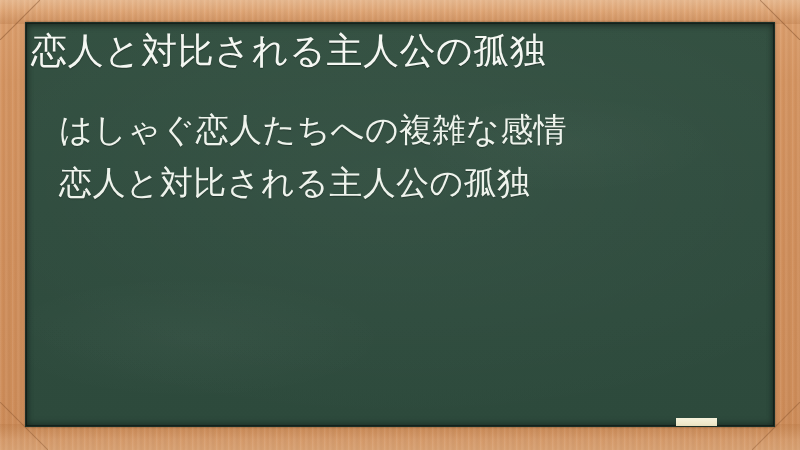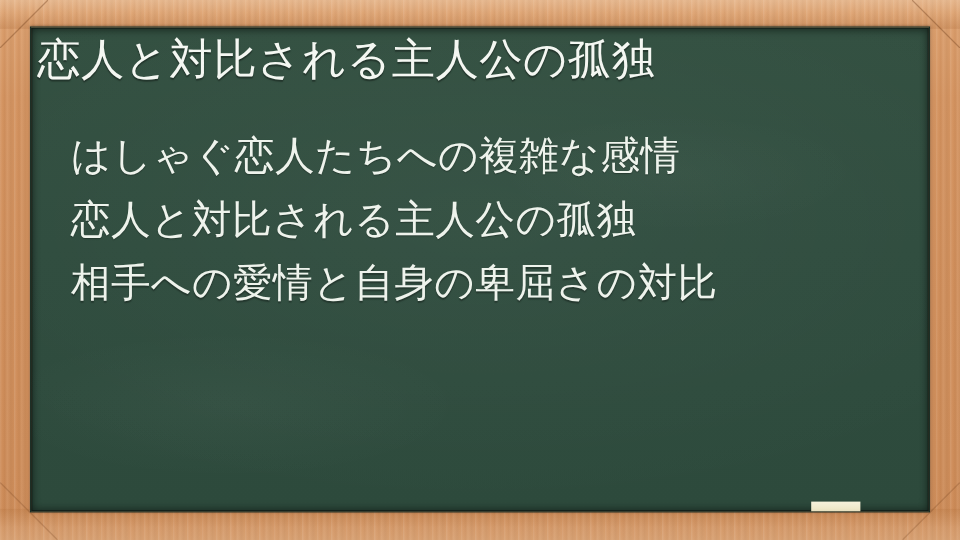--- a/index.html
+++ b/index.html
@@ -159,21 +159,20 @@
   <div class="miter br"></div>
 
   <div class="board">
     <div class="board-inner">
 
       <div class="title">恋人と対比される主人公の孤独</div>
 
       <ul class="bullets">
         <li>はしゃぐ恋人たちへの複雑な感情</li>
         <li>恋人と対比される主人公の孤独</li>
-        <li>相手への愛情と自身の卑屈さの対比</li>
       </ul>
 
       <div class="chalk"></div>
 
     </div>
   </div>
 
 </div>
 
 </body></html>

